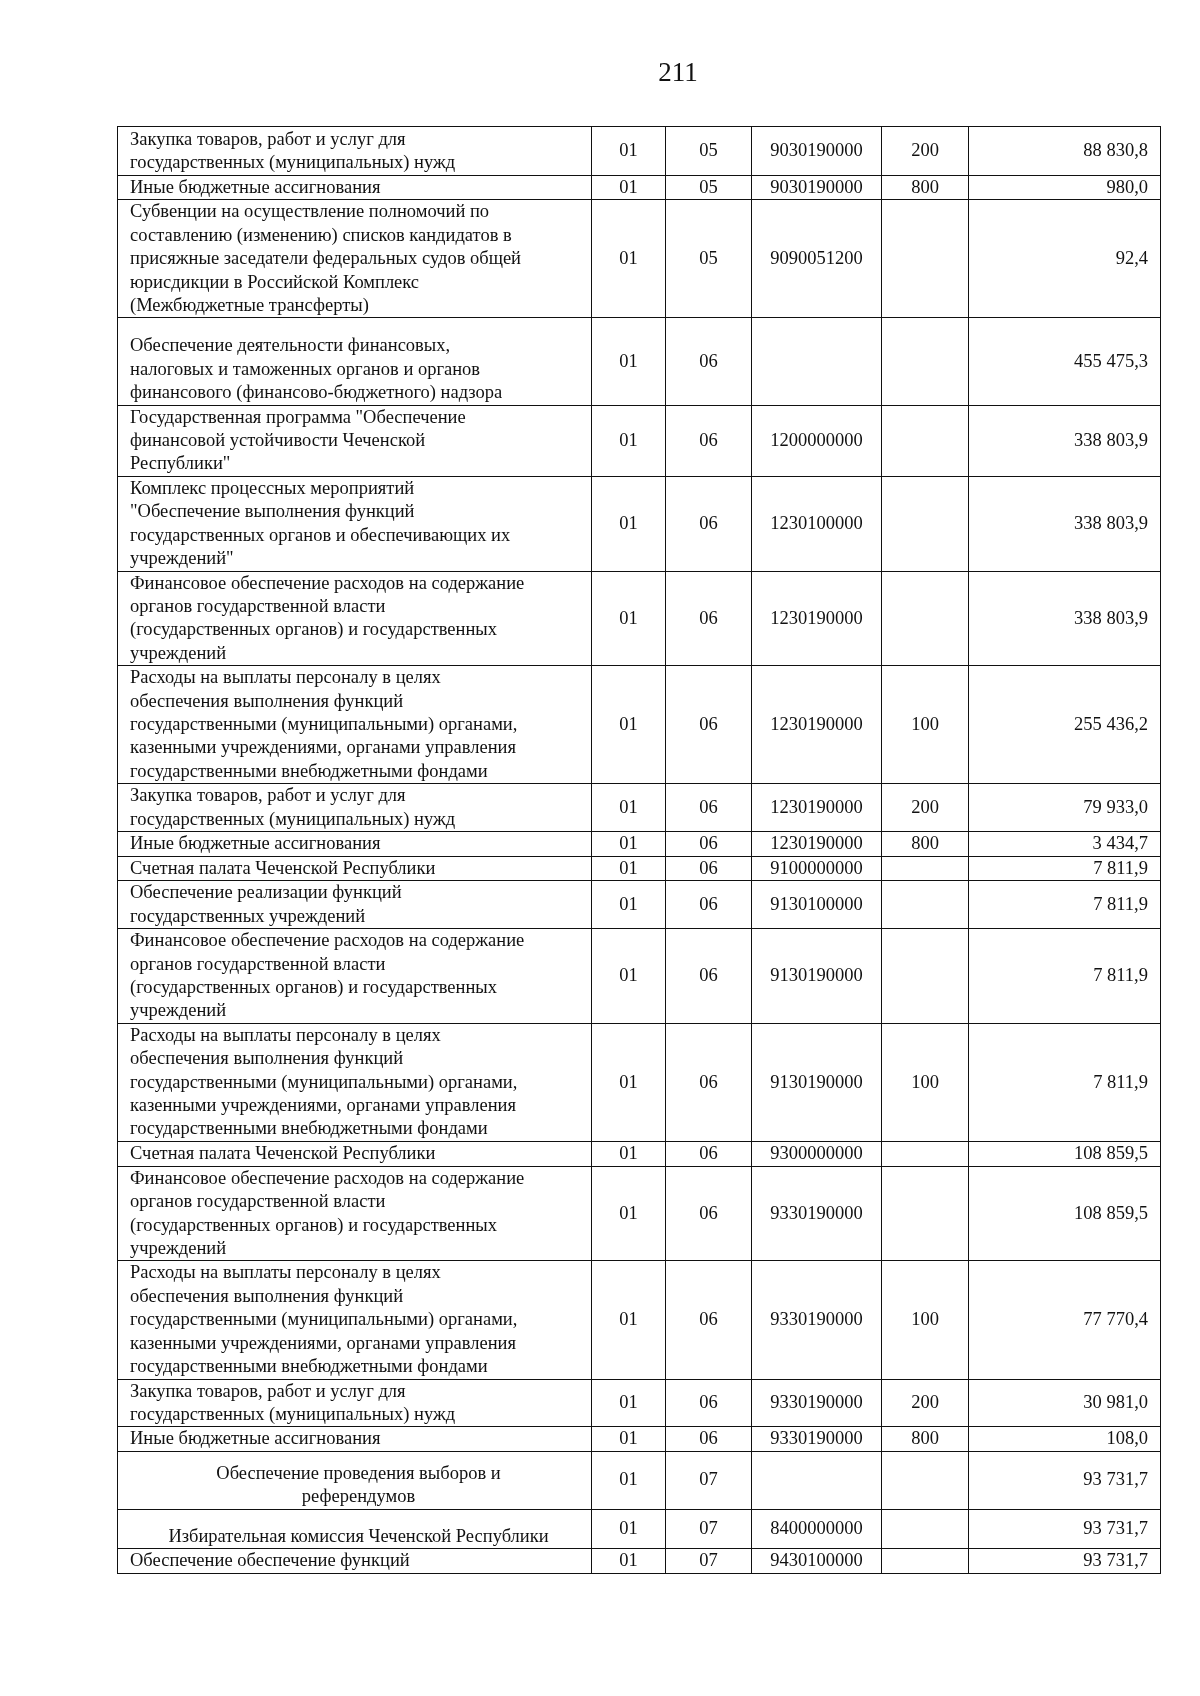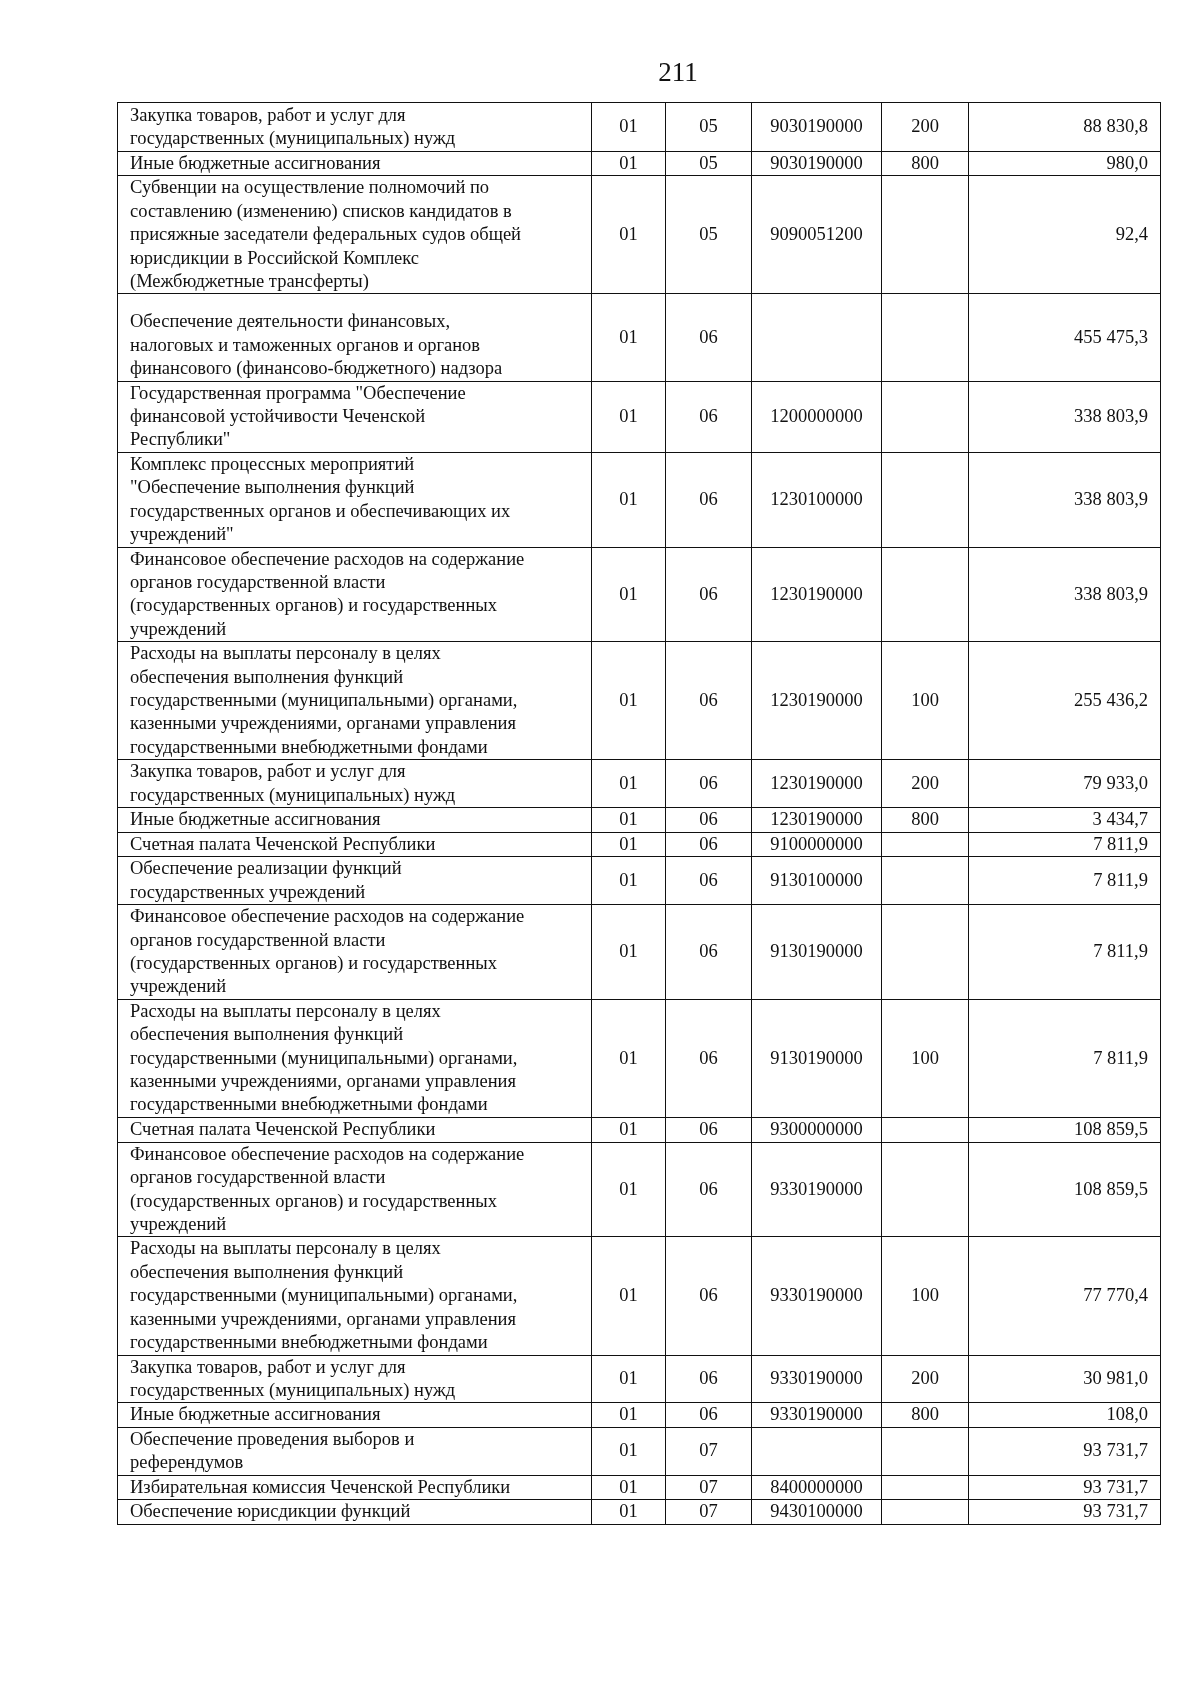--- a/index.html
+++ b/index.html
@@ -1,20 +1,20 @@
 <!DOCTYPE html>
 <html><head>
 <meta charset="utf-8">
 <style>
   html, body { margin: 0; padding: 0; background: #ffffff; }
   body { width: 1200px; height: 1696px; position: relative; overflow: hidden;
          font-family: "Liberation Serif", "DejaVu Serif", serif; color: #111; }
   .page-number { position: absolute; top: 56px; left: 0; width: 1356px;
                  text-align: center; font-size: 27px; line-height: 32px; }
-  table.budget { position: absolute; left: 117px; top: 102px;
+  table.budget { position: absolute; left: 117px; top: 126px;
                  border-collapse: collapse; table-layout: fixed; width: 1009px; }
   table.budget td { border: 1.5px solid #111; padding: 0; font-size: 18.5px;
                     line-height: 23.4px; vertical-align: middle; overflow: hidden; }
   td.c-name { width: 457px; padding-left: 12px !important; padding-right: 4px !important;
               text-align: left; vertical-align: top; }
   td.c-rz  { width: 73px;  text-align: center; }
   td.c-pr  { width: 85px;  text-align: center; }
   td.c-csr { width: 129px; text-align: center; }
   td.c-vr  { width: 86px;  text-align: center; }
   td.c-sum { width: 179px; text-align: right; padding-right: 12px !important; }
@@ -247,43 +247,43 @@
     <td class="c-name" style="padding-top: 0px;">
           <span class="name-text">Иные бюджетные ассигнования</span>
         </td>
     <td class="c-rz">01</td>
     <td class="c-pr">06</td>
     <td class="c-csr">9330190000</td>
     <td class="c-vr">800</td>
     <td class="c-sum">108,0</td>
   </tr>
       <tr style="height: 47px;">
-    <td class="c-name" style="padding-top: 0px;">
+    <td class="c-name" style="padding-top: 10px; text-align: center;">
           <span class="name-text">Обеспечение проведения выборов и
 референдумов</span>
         </td>
     <td class="c-rz">01</td>
     <td class="c-pr">07</td>
     <td class="c-csr"></td>
     <td class="c-vr"></td>
     <td class="c-sum">93 731,7</td>
   </tr>
       <tr style="height: 24px;">
-    <td class="c-name" style="padding-top: 0px;">
+    <td class="c-name" style="padding-top: 15px; text-align: center;">
           <span class="name-text">Избирательная комиссия Чеченской Республики</span>
         </td>
     <td class="c-rz">01</td>
     <td class="c-pr">07</td>
     <td class="c-csr">8400000000</td>
     <td class="c-vr"></td>
     <td class="c-sum">93 731,7</td>
   </tr>
       <tr style="height: 25px;">
     <td class="c-name" style="padding-top: 0px;">
-          <span class="name-text">Обеспечение юрисдикции функций</span>
+          <span class="name-text">Обеспечение обеспечение функций</span>
         </td>
     <td class="c-rz">01</td>
     <td class="c-pr">07</td>
     <td class="c-csr">9430100000</td>
     <td class="c-vr"></td>
     <td class="c-sum">93 731,7</td>
   </tr>
     </tbody>
 </table>
 

